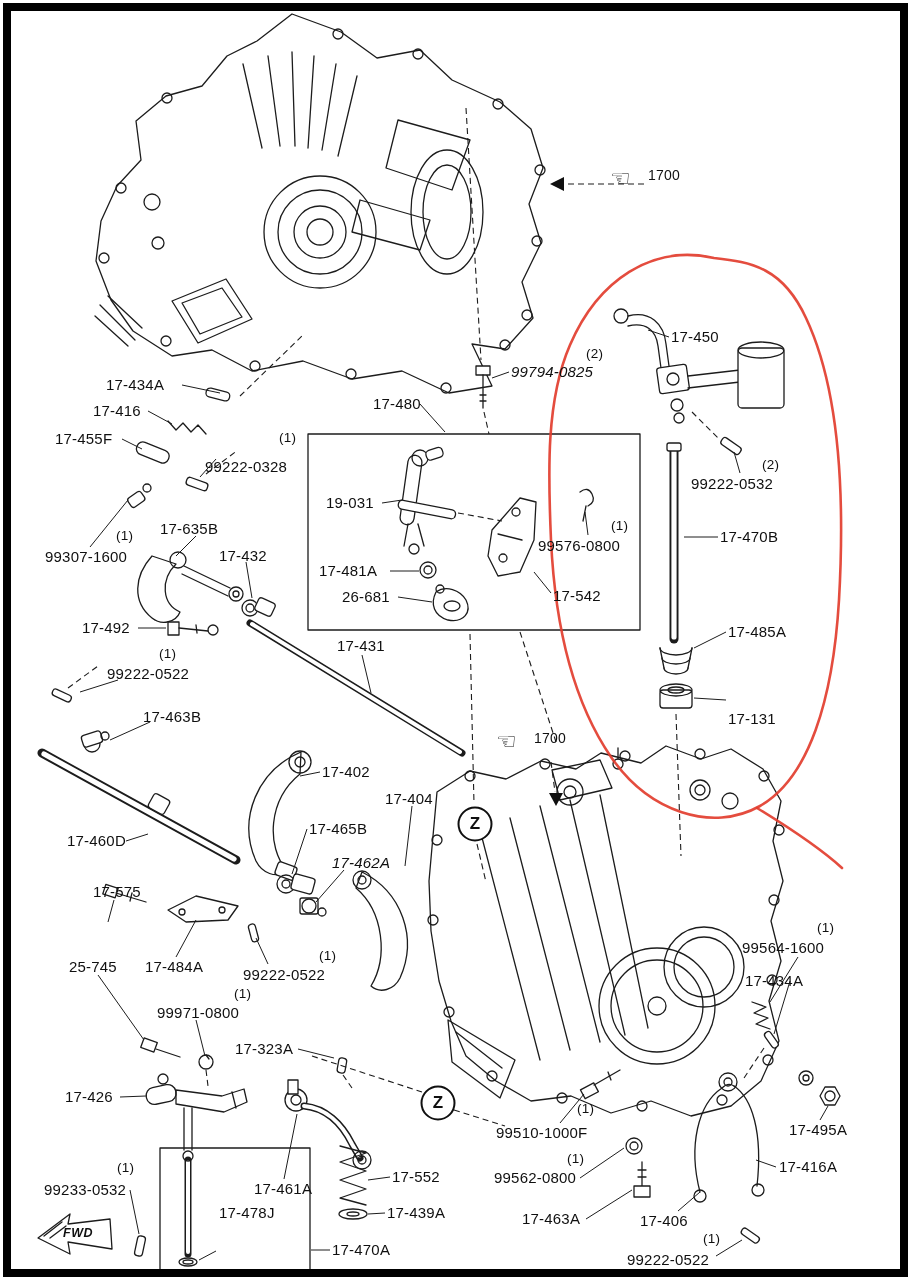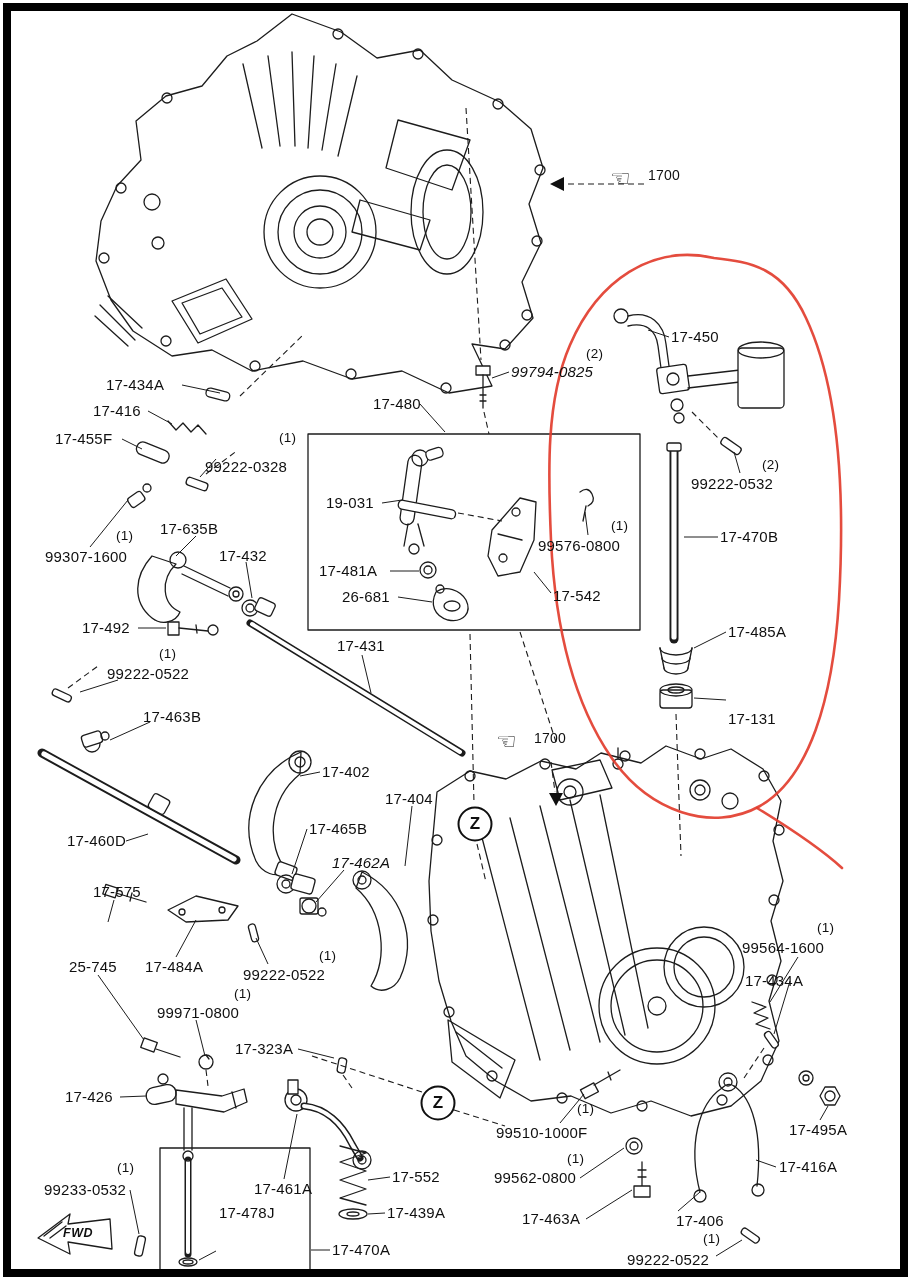--- a/index.html
+++ b/index.html
@@ -477,21 +477,21 @@
       <div class="lbl lg" style="left: 534px; top: 731px;">1700</div>
       <div class="lbl hand" style="left: 496px; top: 729px;">☜</div>
       <div class="lbl qty" style="left: 817px; top: 921px;">(1)</div>
       <div class="lbl" style="left: 742px; top: 940px; text-align: center;">99564-1600</div>
       <div class="lbl" style="left: 745px; top: 973px;">17-434A</div>
       <div class="lbl qty" style="left: 577px; top: 1102px;">(1)</div>
       <div class="lbl" style="left: 496px; top: 1125px;">99510-1000F</div>
       <div class="lbl qty" style="left: 567px; top: 1152px;">(1)</div>
       <div class="lbl" style="left: 494px; top: 1170px;">99562-0800</div>
       <div class="lbl" style="left: 522px; top: 1211px;">17-463A</div>
-      <div class="lbl" style="left: 640px; top: 1213px; margin-left: 36px;">17-406</div>
+      <div class="lbl" style="left: 640px; top: 1213px;">17-406</div>
       <div class="lbl qty" style="left: 703px; top: 1232px;">(1)</div>
       <div class="lbl" style="left: 627px; top: 1252px;">99222-0522</div>
       <div class="lbl" style="left: 789px; top: 1122px;">17-495A</div>
       <div class="lbl" style="left: 779px; top: 1159px;">17-416A</div>
       <div class="lbl z" style="left: 475px; top: 824px;">Z</div>
       <div class="lbl z" style="left: 438px; top: 1103px;">Z</div>
       <div class="lbl fwd" style="left: 63px; top: 1227px;">FWD</div>
     </div>
 </div>
 

